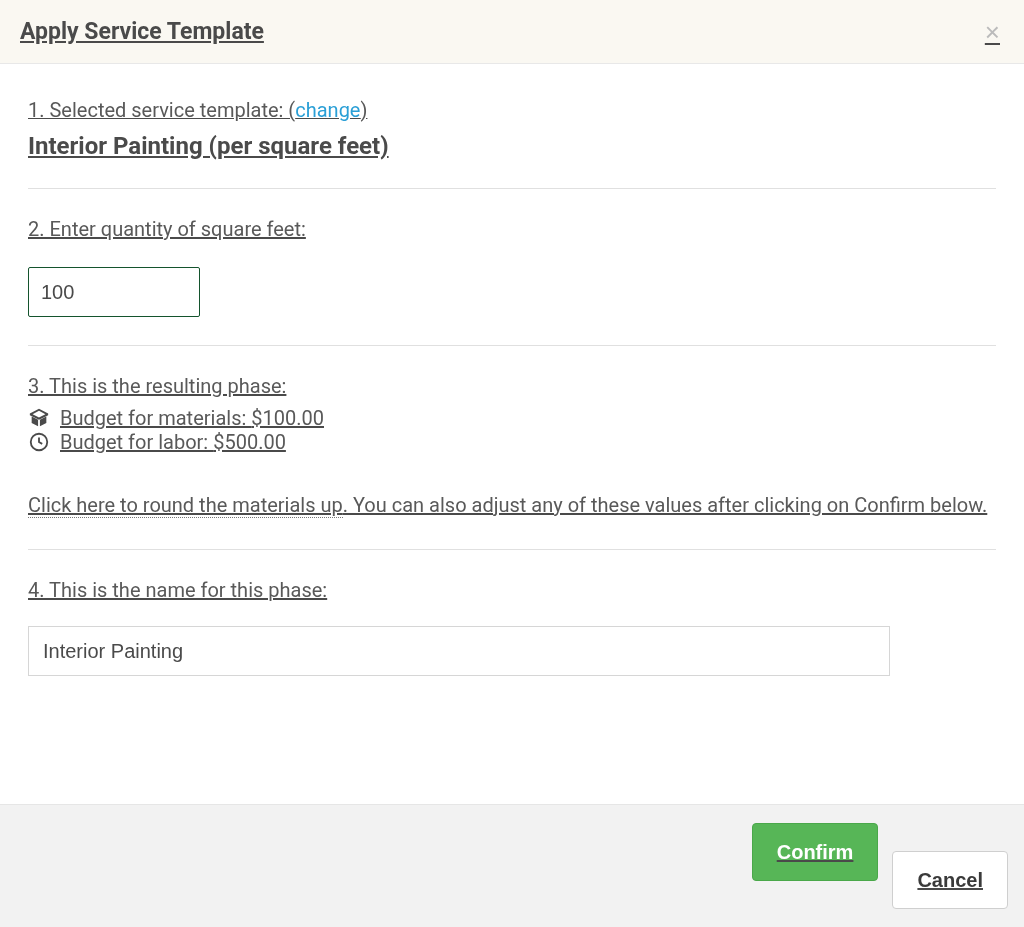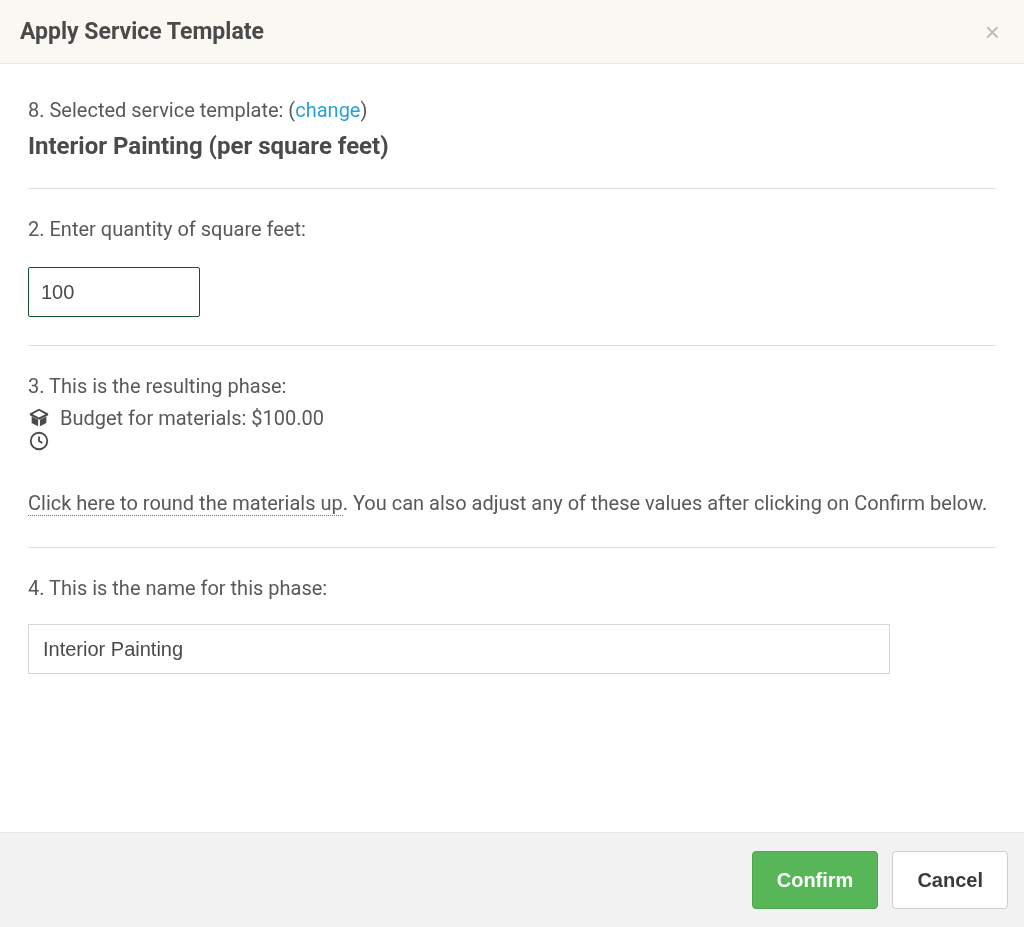--- a/index.html
+++ b/index.html
@@ -10,20 +10,21 @@
     body {
       font-family: -apple-system, BlinkMacSystemFont, "Segoe UI", Roboto, "Helvetica Neue", Arial, sans-serif;
       background: #ffffff;
       color: #4a4a4a;
     }
     .modal {
       width: 1024px;
       display: flex;
       flex-direction: column;
       min-height: 927px;
+      text-decoration: underline;
     }
     .modal-header {
       background: #faf8f2;
       padding: 18px 20px;
       border-bottom: 1px solid #e8e8e8;
       display: flex;
       justify-content: space-between;
       align-items: center;
     }
     .modal-title {
@@ -143,20 +144,21 @@
       background: #57b657;
       color: #ffffff;
       font-weight: 700;
       border-color: #4aa84a;
     }
     .btn-cancel {
       background: #ffffff;
       color: #3a3a3a;
       border: 1px solid #cfcfcf;
       font-weight: 600;
+      margin-top: 28px;
     }
     .step1-line {
       margin-top: 14px;
     }
   </style>
 </head>
 <body>
 
 <div class="modal">
 
@@ -164,21 +166,21 @@
     <div class="modal-title">Apply Service Template</div>
     <button class="close-btn">
       <span>×</span>
     </button>
   </div>
 
   <div class="modal-body">
 
     
     <div class="step1-line">
-      <span class="inline-label">8. Selected service template: (</span><span class="change-link">change</span><span class="inline-label">)</span>
+      <span class="inline-label">1. Selected service template: (</span><span class="change-link">change</span><span class="inline-label">)</span>
     </div>
     <div class="template-name">Interior Painting (per square feet)</div>
 
     <hr class="divider">
 
     
     <div class="section-label">2. Enter quantity of square feet:</div>
     <input type="text" class="qty-input" value="100" style="">
 
     <hr class="divider">
@@ -197,20 +199,23 @@
       </span>
     </div>
 
     <div class="budget-row">
       <span class="budget-icon">
         <svg viewBox="0 0 24 24" width="22" height="22" fill="none" stroke="#4a4a4a" stroke-width="2">
             <circle cx="12" cy="12" r="9"></circle>
             <path d="M12 7v5l3.5 2"></path>
           </svg>
       </span>
+      <span class="budget-text">
+        <span>Budget for labor: </span><span>$500.00</span>
+      </span>
     </div>
 
     <div class="round-text">
       <span class="round-link">Click here to round the materials up</span><span>. You can also adjust any of these values after clicking on Confirm below.</span>
     </div>
 
     <hr class="divider">
 
     
     <div class="section-label">4. This is the name for this phase:</div>

